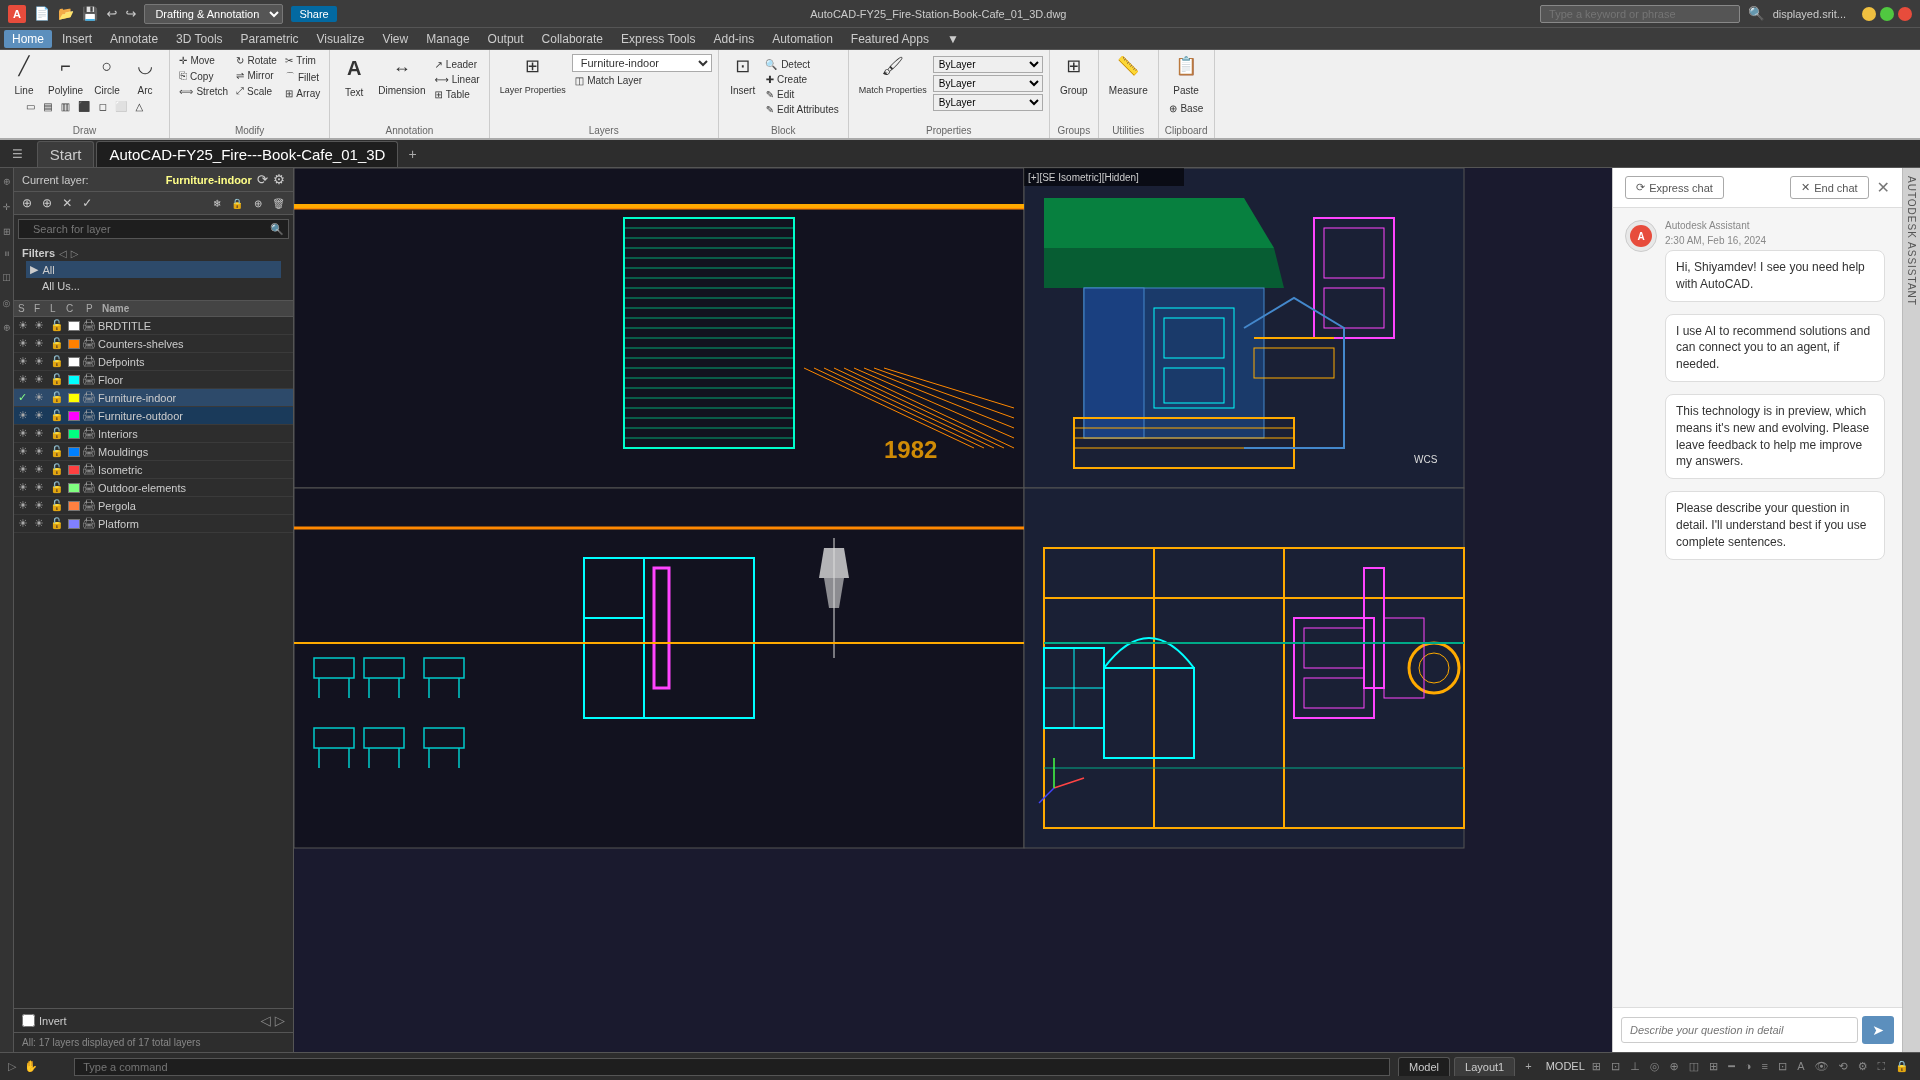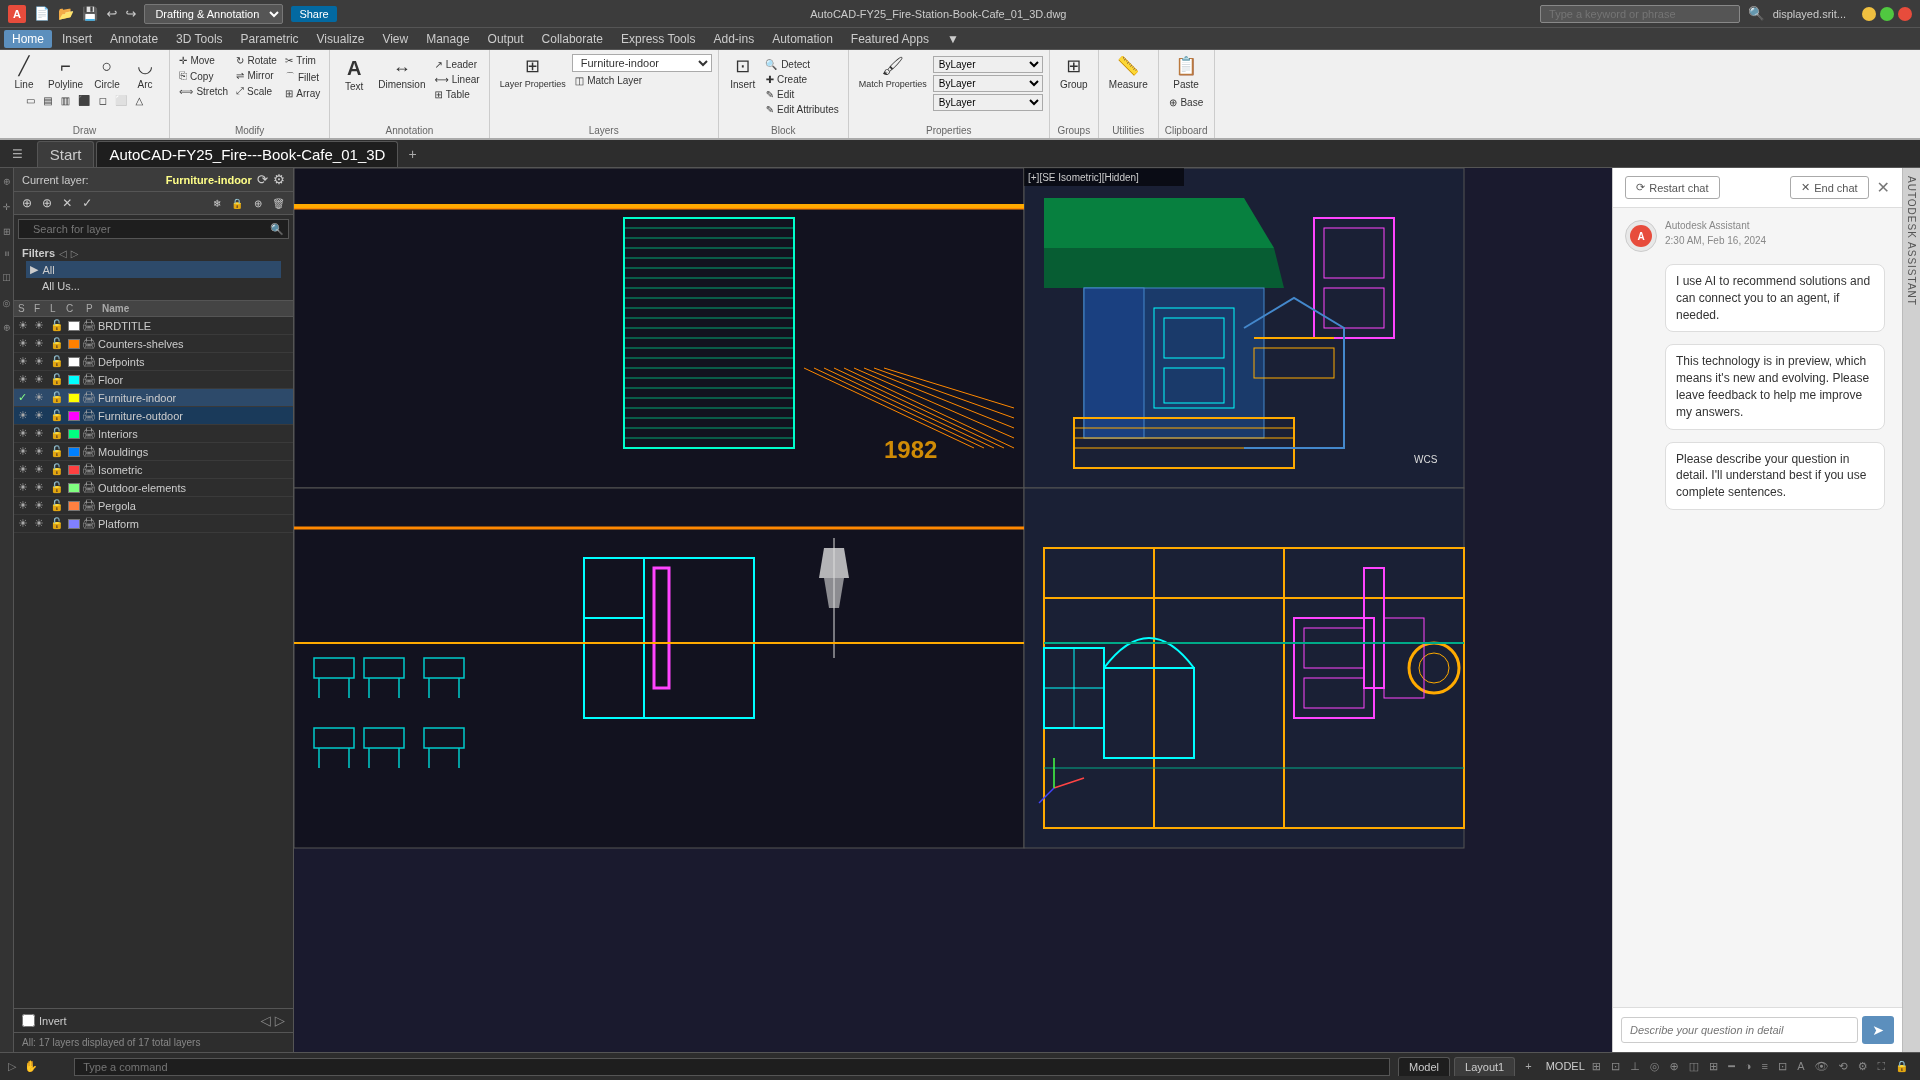--- a/index.html
+++ b/index.html
@@ -74,21 +74,21 @@
     }
     .ribbon-tools {
       display: flex; gap: 2px; flex-wrap: wrap; justify-content: center;
     }
     .ribbon-btn {
       display: flex; flex-direction: column; align-items: center;
       background: none; border: none; cursor: pointer; padding: 2px 4px;
       color: #333; font-size: 10px; border-radius: 2px; min-width: 36px;
     }
     .ribbon-btn .icon { font-size: 18px; line-height: 1.2; }
-    .ribbon-btn .btn-label { font-size: 10px; margin-top: 1px; }
+    .ribbon-btn .btn-label { font-size: 10px; margin-top: 7px; }
     .ribbon-btn-sm {
       display: flex; align-items: center; gap: 3px;
       background: none; border: none; cursor: pointer;
       color: #333; font-size: 10px; padding: 1px 3px; border-radius: 2px;
     }
     .layer-dropdown {
       background: #fff; border: 1px solid #aaa; color: #333; font-size: 11px; padding: 1px 4px; width: 140px;
     }
 
     
@@ -784,41 +784,42 @@
       <line x1="760" y1="620" x2="790" y2="610" stroke="#ff4444" stroke-width="1.5"></line>
       <line x1="760" y1="620" x2="760" y2="590" stroke="#44ff44" stroke-width="1.5"></line>
       <line x1="760" y1="620" x2="745" y2="635" stroke="#4444ff" stroke-width="1.5"></line>
     </svg>
   </div>
 
   <div id="chat-panel">
     <div id="chat-header">
       <button class="chat-header-btn">
         <span>⟳</span>
-        <span>Restart chat</span>
+        <span>Express chat</span>
       </button>
       <span class="spacer"></span>
       <button class="chat-header-btn">
         <span>✕</span>
         <span>End chat</span>
       </button>
       <button id="chat-close">✕</button>
     </div>
 
     <div id="chat-messages">
       <div class="chat-msg-container">
         <div class="chat-avatar">
           <svg width="24" height="24" viewBox="0 0 24 24">
             <circle cx="12" cy="12" r="11" fill="#e74c3c"></circle>
             <text x="12" y="16" text-anchor="middle" fill="white" font-size="10" font-weight="bold">A</text>
           </svg>
         </div>
         <div style="flex:1;">
           <div class="chat-meta">Autodesk Assistant</div>
           <div class="chat-meta">2:30 AM, Feb 16, 2024</div>
+          <div class="chat-bubble">Hi, Shiyamdev! I see you need help with AutoCAD.</div>
         </div>
       </div>
 
       <div class="chat-msg-container">
         <div class="chat-avatar" style="visibility:hidden;"></div>
         <div class="chat-bubble">I use AI to recommend solutions and can connect you to an agent, if needed.</div>
       </div>
 
       <div class="chat-msg-container">
         <div class="chat-avatar" style="visibility:hidden;"></div>

